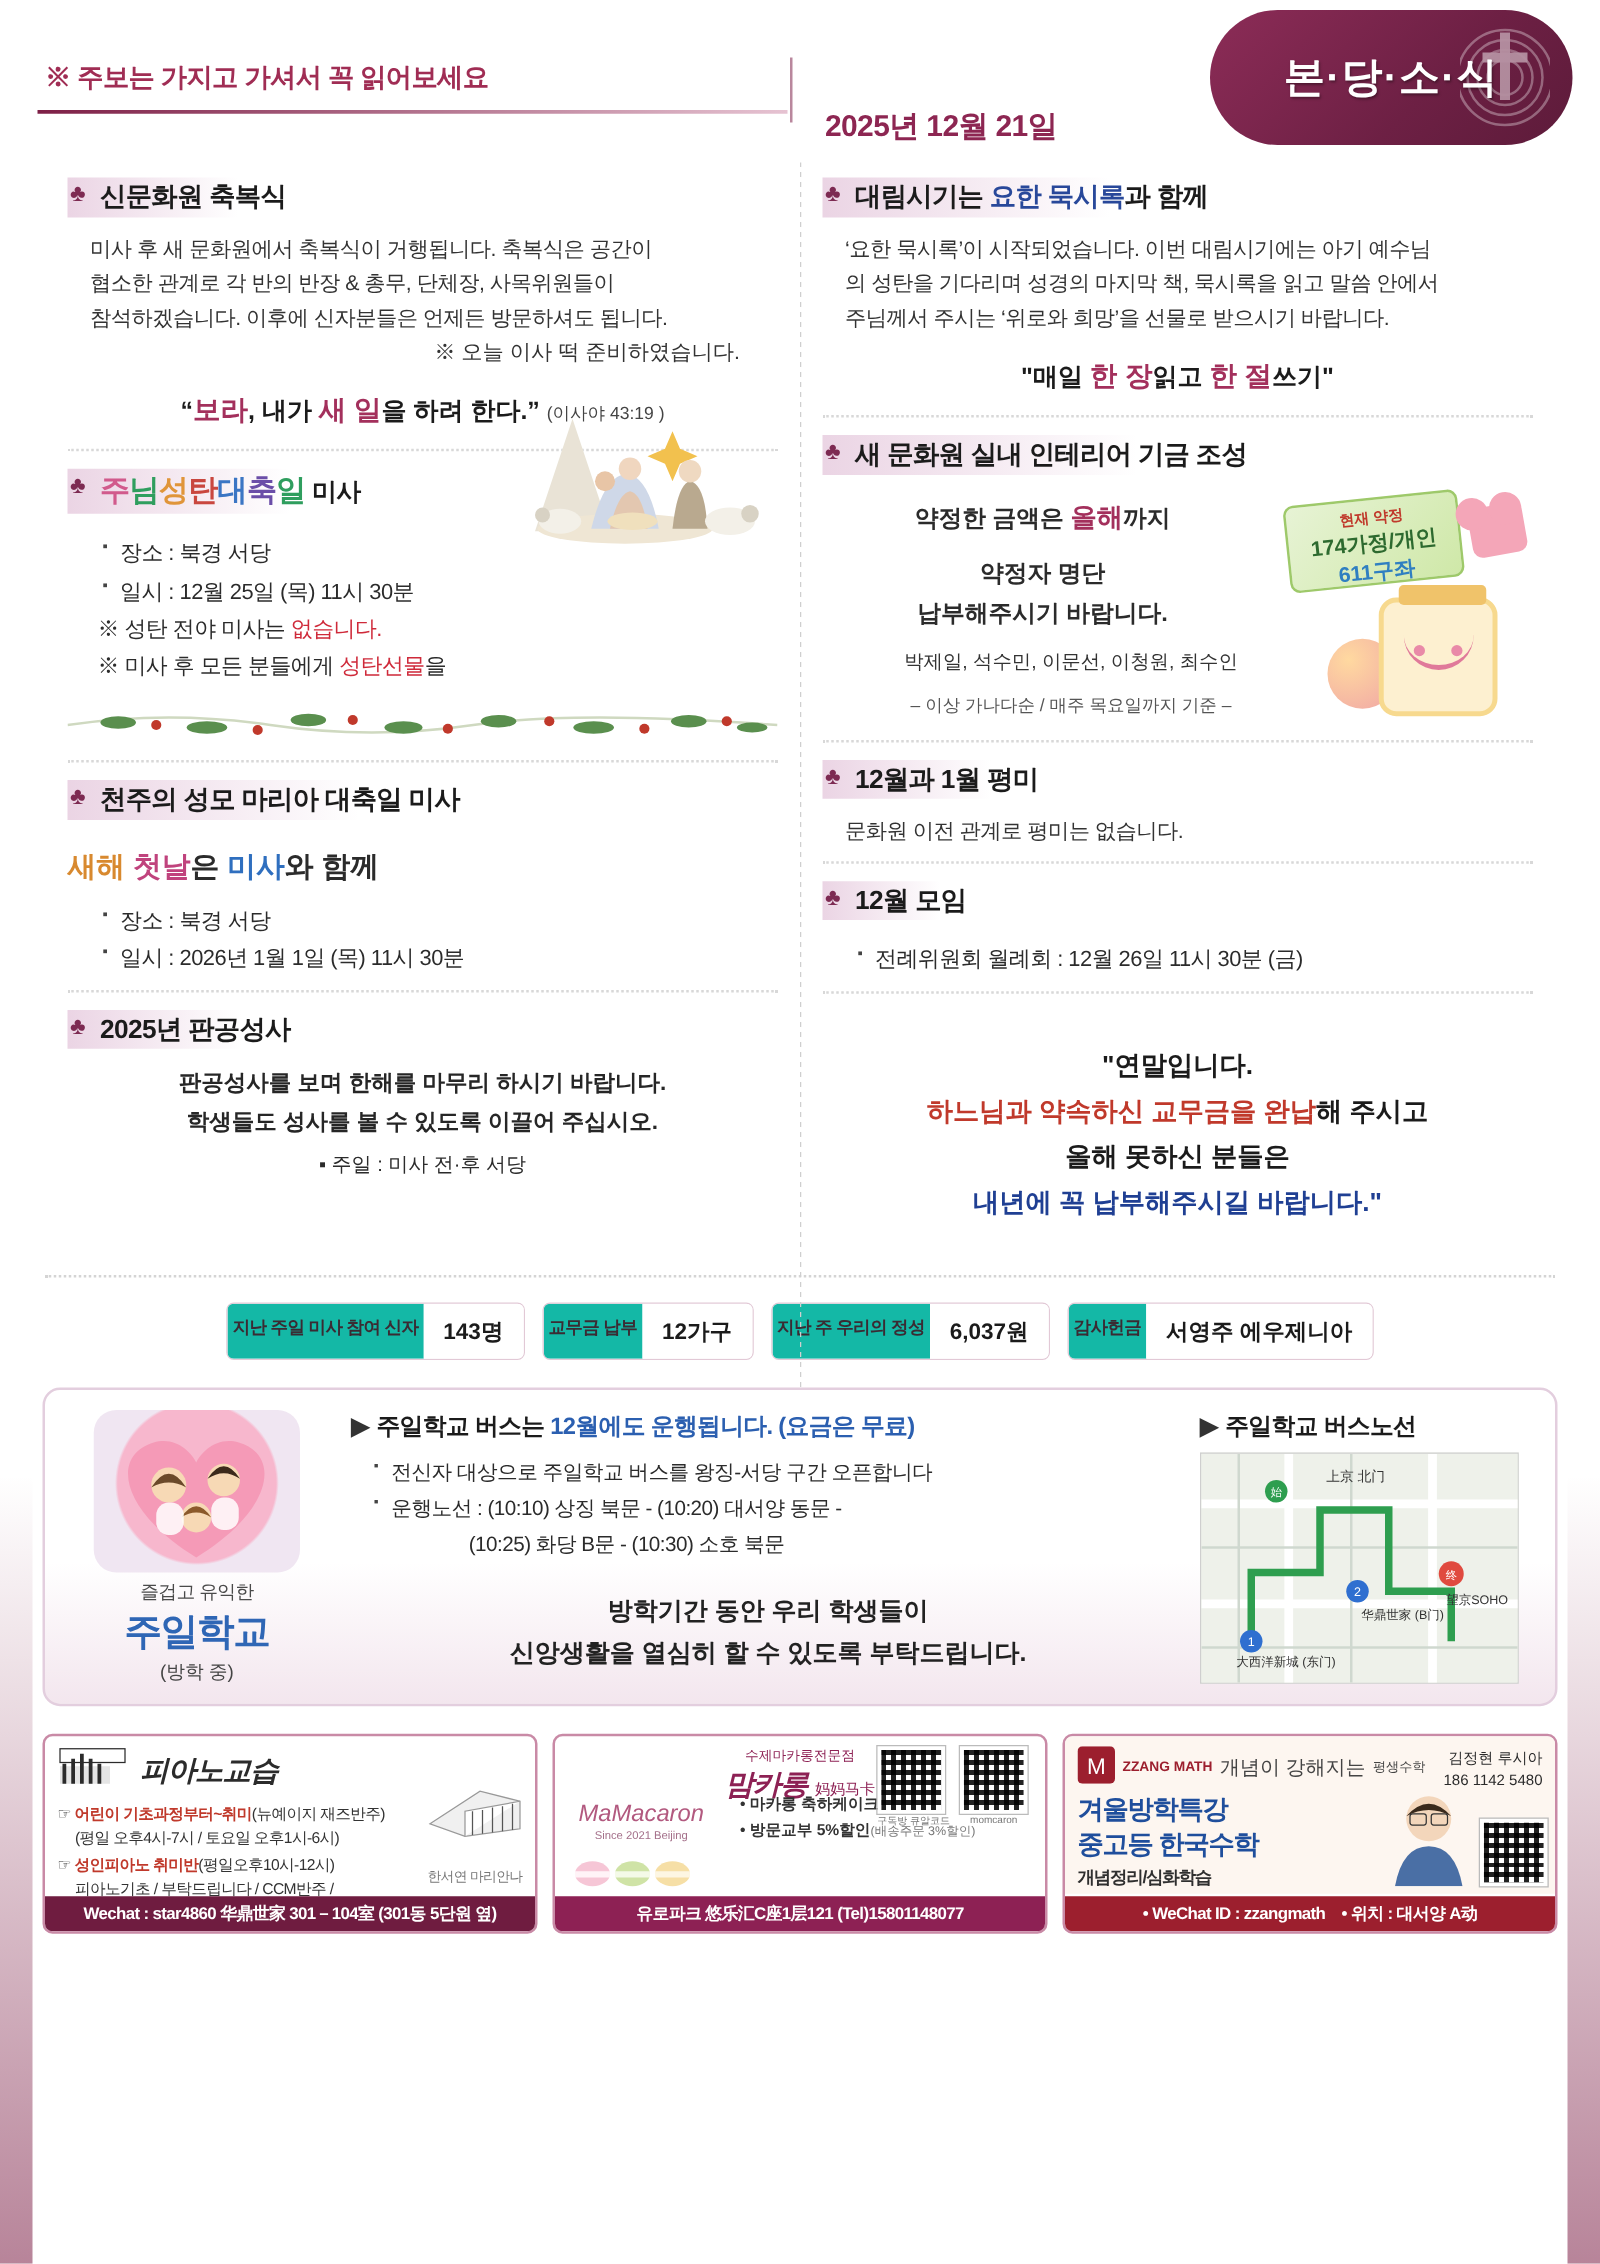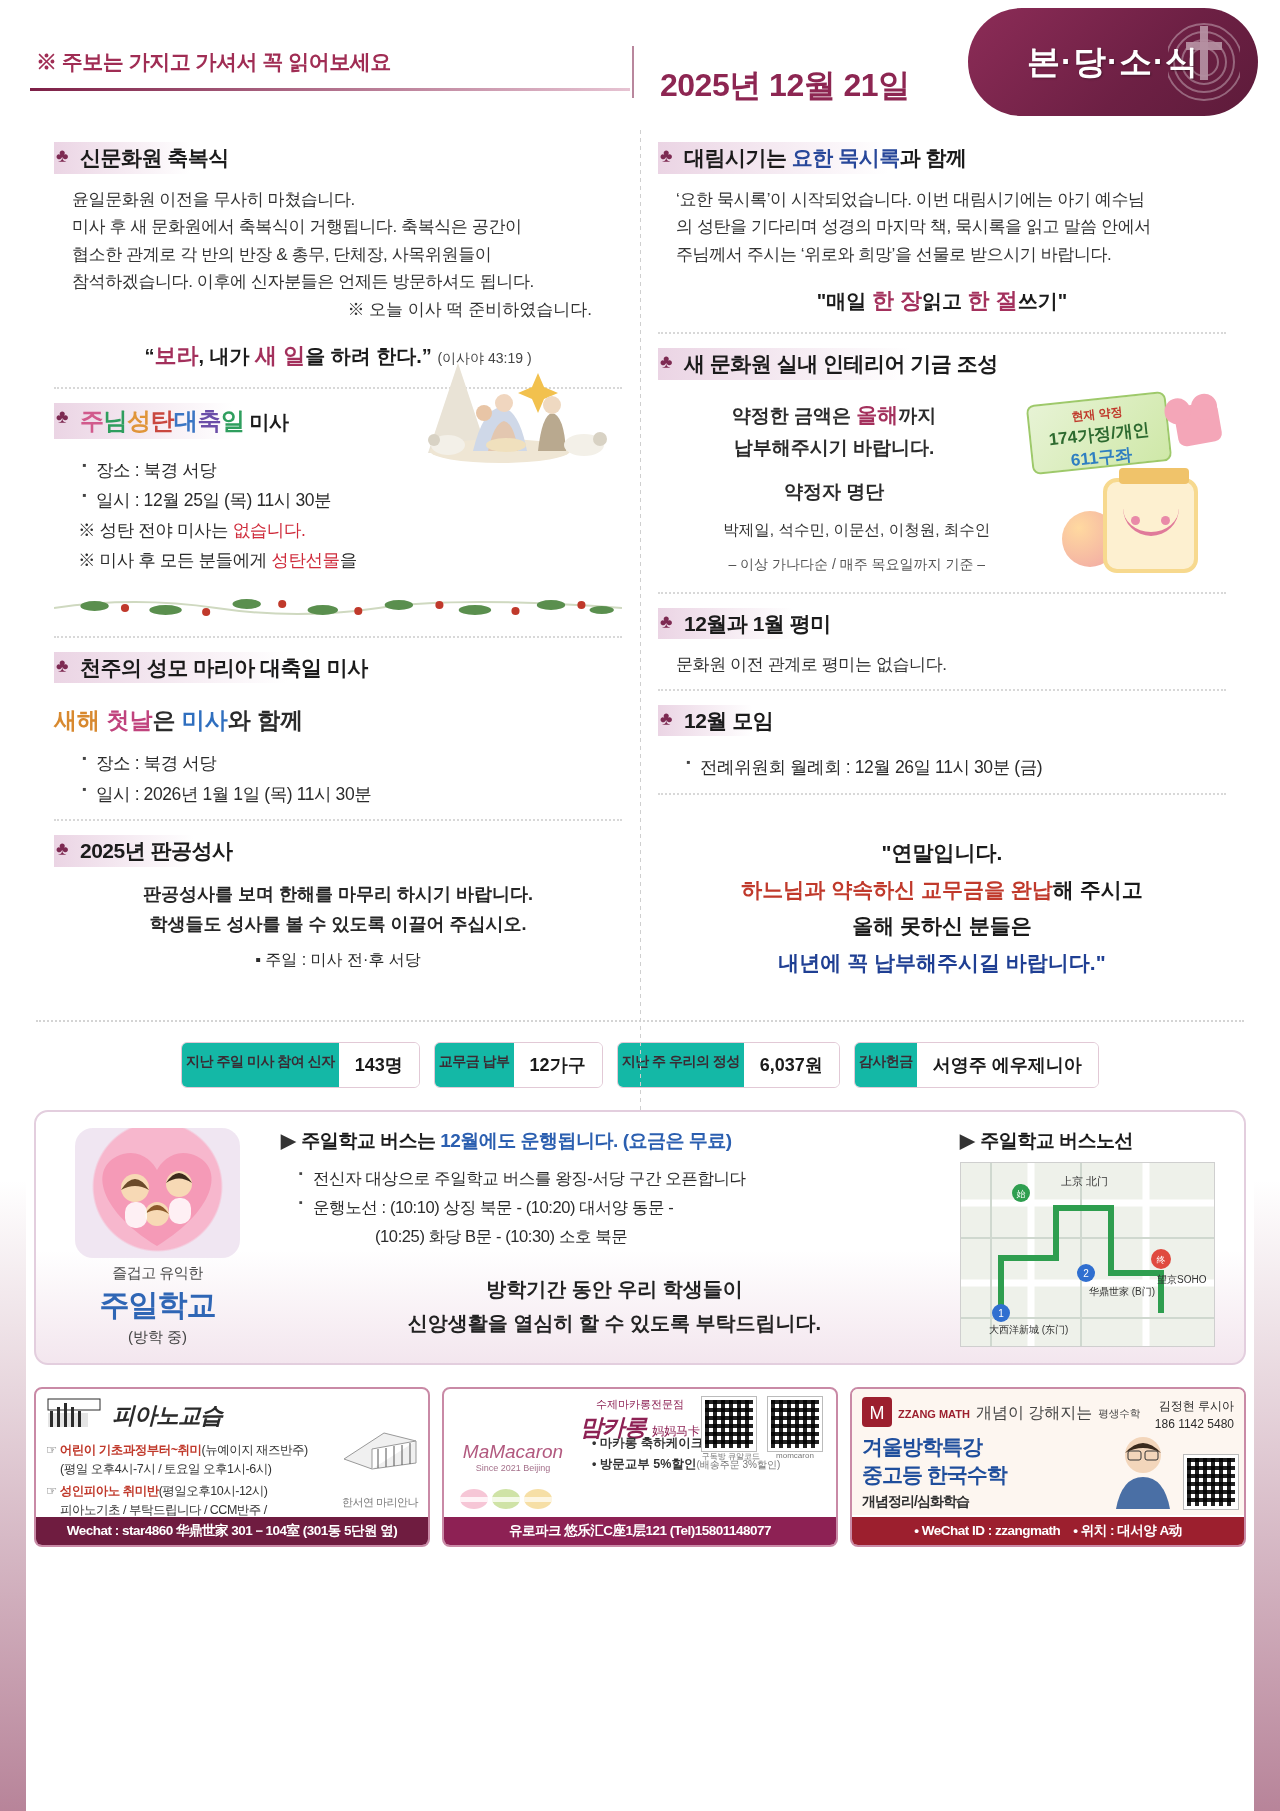--- a/index.html
+++ b/index.html
@@ -44,22 +44,22 @@
     position: absolute;
     left: 632px;
     top: 46px;
     width: 2px;
     height: 52px;
     background: #b9879d;
   }
   .hdr-date {
     position: absolute;
     left: 660px;
-    top: 64px;
-    font-size: 32px;
+    top: 85px;
+    font-size: 24px;
     font-weight: bold;
     color: #8d2652;
     letter-spacing: -0.5px;
   }
   .hdr-badge {
     position: absolute;
     right: 22px;
     top: 8px;
     width: 290px;
     height: 108px;
@@ -500,21 +500,20 @@
   <div class="columns">
 
     <div class="col left">
 
       <div class="sec">
         <div class="sec-title">
           <span class="club">♣</span>
           <span>신문화원 축복식</span>
         </div>
         <div class="body-text">
-          <span class="mono-ind">윤일문화원 이전을 무사히 마쳤습니다.</span>
           <span class="mono-ind">미사 후 새 문화원에서 축복식이 거행됩니다. 축복식은 공간이</span>
           <span class="mono-ind">협소한 관계로   각 반의 반장 &amp; 총무, 단체장, 사목위원들이</span>
           <span class="mono-ind">참석하겠습니다. 이후에 신자분들은 언제든 방문하셔도 됩니다.</span>
         </div>
         <div class="note-line">※ 오늘 이사 떡 준비하였습니다.</div>
         <div class="quote">
           <span>“</span><span class="big">보라</span><span>, 내가 </span><span class="big">새 일</span><span>을 하려 한다.”</span>
           <span class="ref">(이사야 43:19 )</span>
         </div>
       </div>
@@ -642,22 +641,22 @@
             <div class="coins"></div>
             <div class="jar">
               <div class="lid"></div>
               <div class="dot" style="left:24px; top:34px;"></div>
               <div class="dot" style="right:24px; top:34px;"></div>
               <div class="face"></div>
             </div>
           </div>
           <div class="fund-text">
             <div><span>약정한 금액은 </span><span class="hl">올해</span><span>까지</span></div>
+            <div style="margin-top:12px">약정자 명단</div>
             <div>납부해주시기 바랍니다.</div>
-            <div style="margin-top:12px">약정자 명단</div>
           </div>
           <div class="fund-names">박제일, 석수민, 이문선, 이청원, 최수인</div>
           <div class="fund-names fund-sub">– 이상 가나다순 / 매주 목요일까지 기준 –</div>
         </div>
       </div>
 
       <div class="sec">
         <div class="sec-title">
           <span class="club">♣</span>
           <span>12월과 1월 평미</span>

